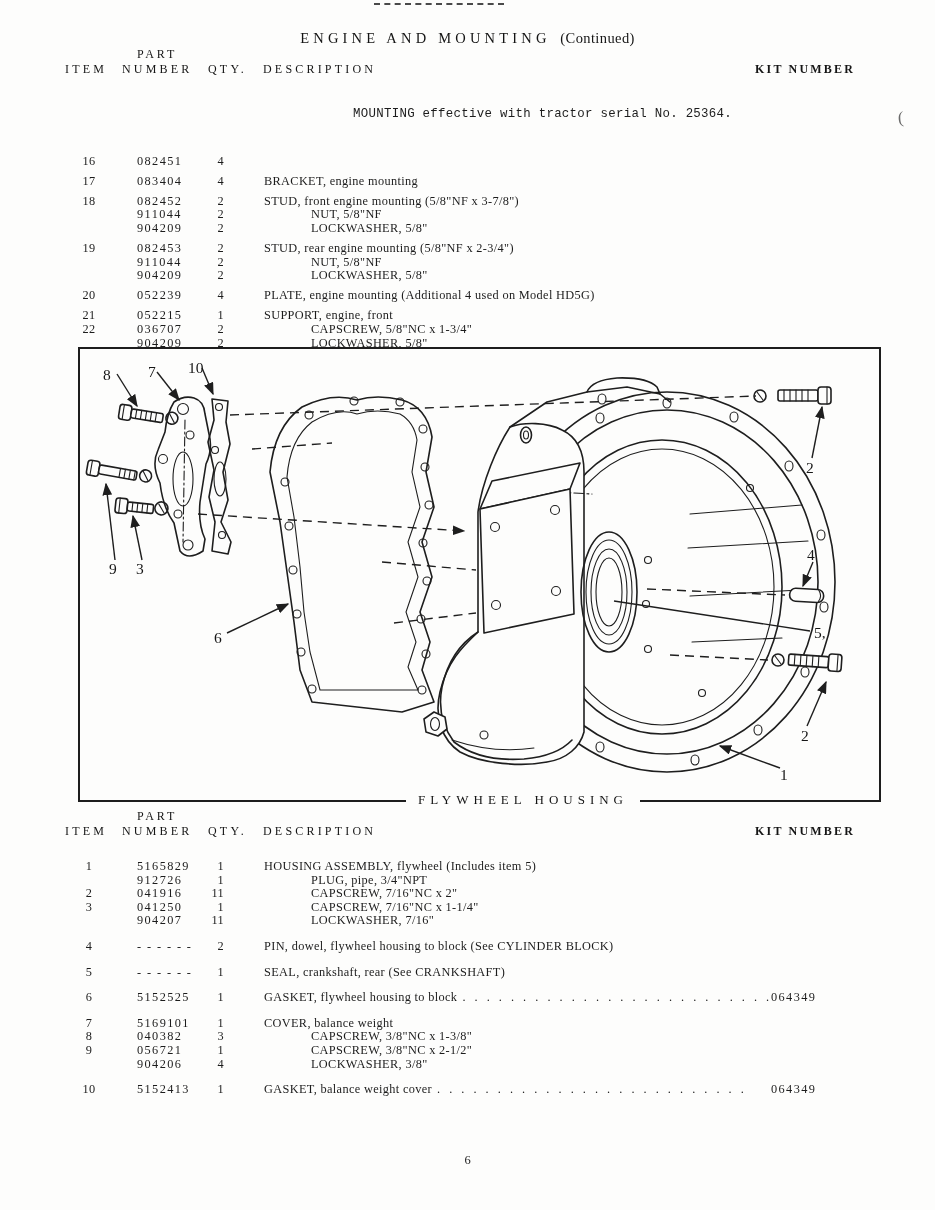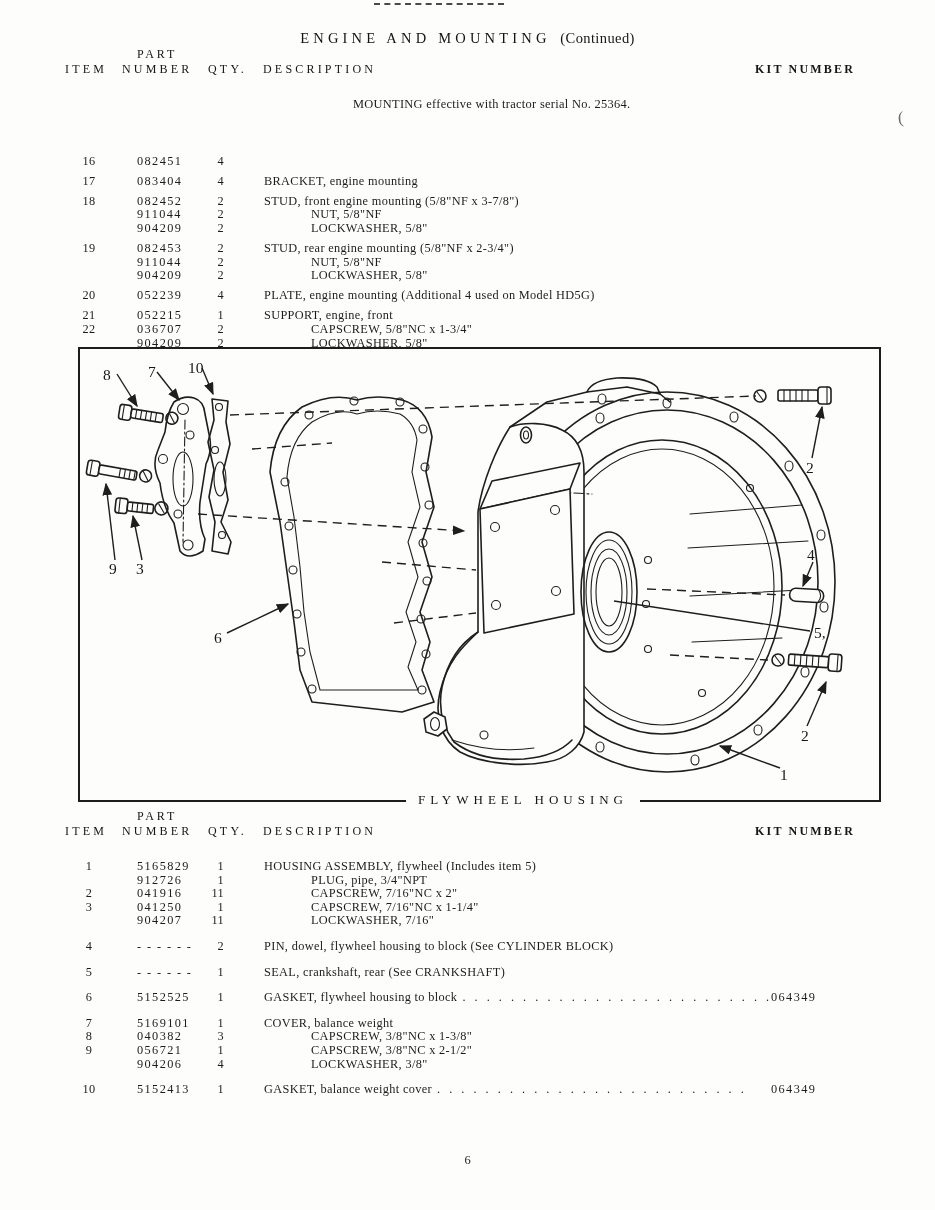--- a/index.html
+++ b/index.html
@@ -18,21 +18,21 @@
     font-size:14.5px;color:#141414;}
   .doc-title .main{letter-spacing:4.2px;}
   .doc-title .suffix{letter-spacing:0.4px;margin-left:6px;}
   
   .hdr{position:absolute;font-size:12px;letter-spacing:3.2px;color:#161616;white-space:nowrap;}
   .hdr.kit{letter-spacing:2.2px;font-weight:bold;}
   .hdr.part{letter-spacing:2.8px;}
   
   .note{position:absolute;top:89px;left:308px;font-size:12.4px;letter-spacing:0.3px;}
   .note .lbl{display:inline-block;width:45px;}
-  .note .l2{margin-left:45px;margin-top:8px;}
+  .note .l2{margin-left:45px;margin-top:18px;font-family:Liberation Mono, monospace;}
   
   .rows{position:absolute;left:0;right:0;font-size:12.3px;line-height:13.6px;
     letter-spacing:0.35px;}
   .prow{display:grid;grid-template-columns:48px 24px 56px 40px 31px 1fr;
     padding-left:65px;padding-right:88px;}
   .t1 .prow.gs{margin-top:6.5px;}
   .t2 .prow.gs{margin-top:12px;}
   .c-item{text-align:center;}
   .c-part{text-align:left;letter-spacing:1.4px;}
   .c-qty{text-align:right;padding-right:9px;}

